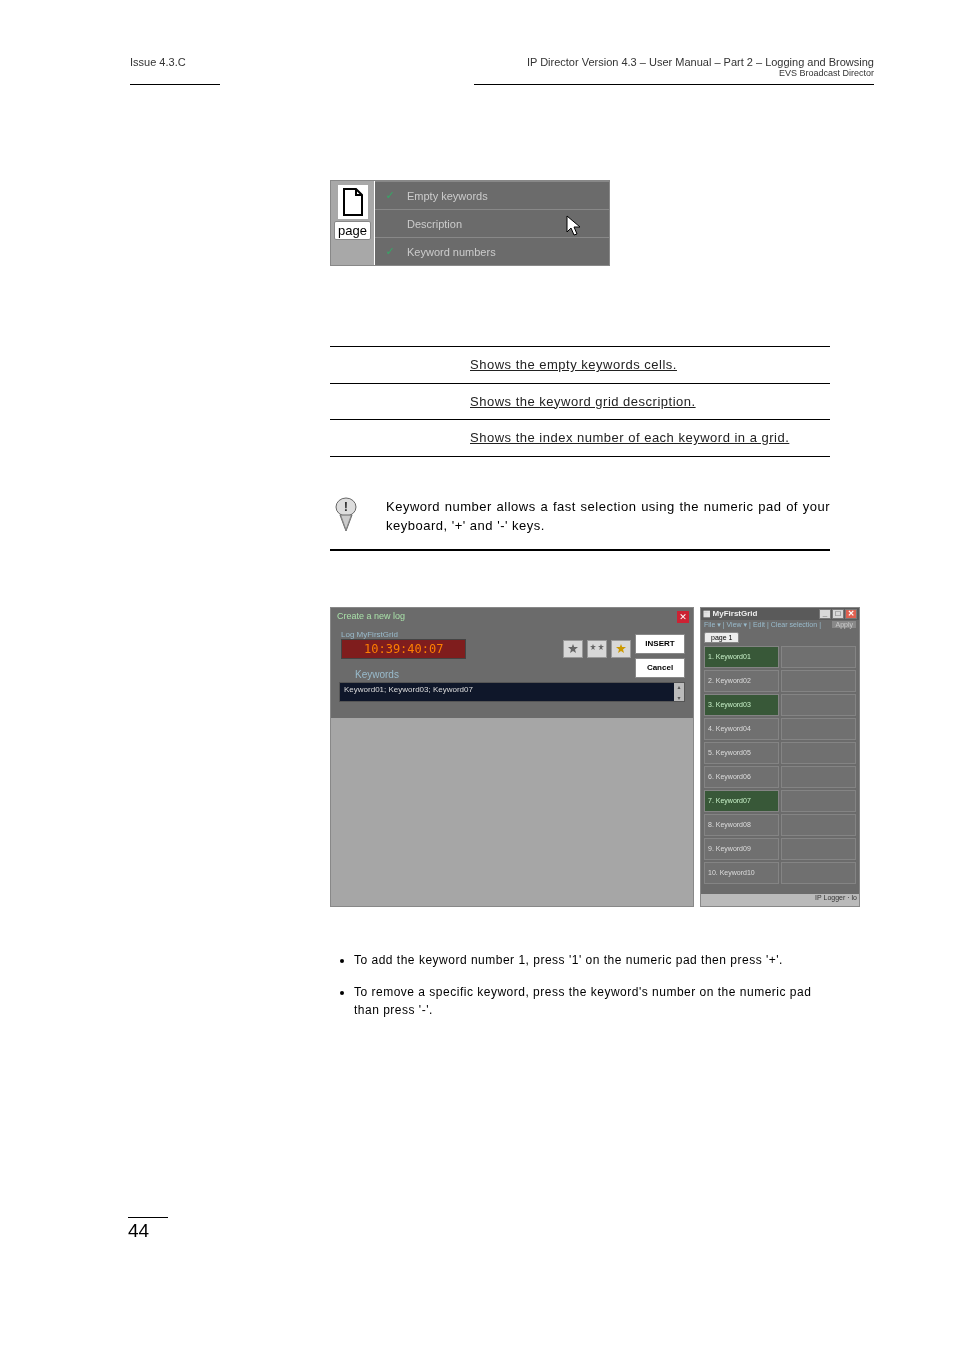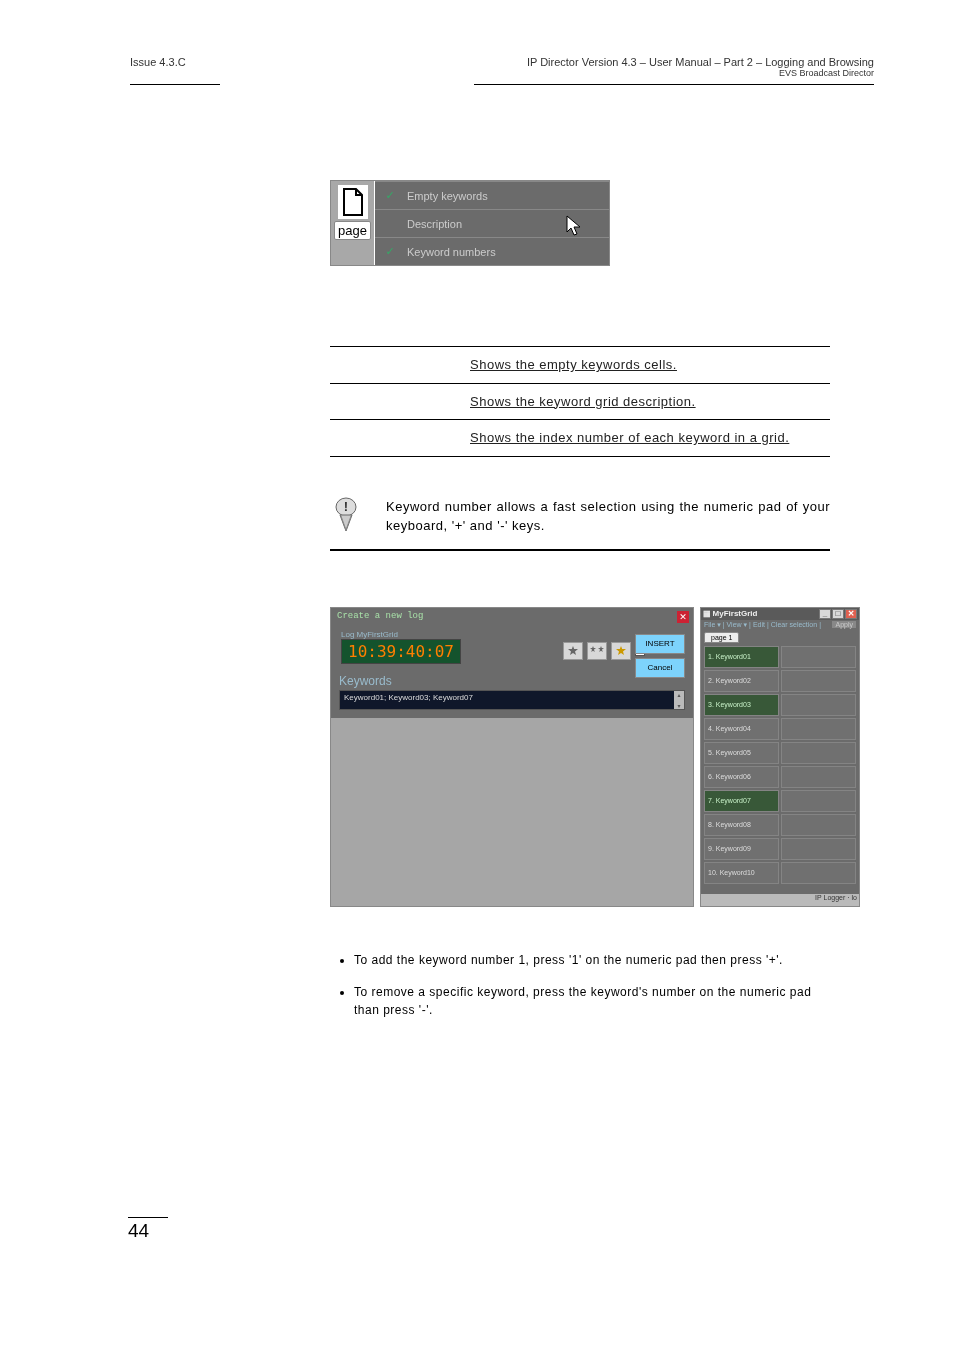--- a/index.html
+++ b/index.html
@@ -168,67 +168,66 @@
     background: #6b6b6b;
     border: 1px solid #888;
     position: relative;
     color: #ccc;
     font-size: 9px;
   }
   .app-left-title {
     color: #a8e0a8;
     padding: 3px 6px;
     font-size: 9px;
-    font-family: Liberation Mono, monospace;
   }
   .app-left-close {
     position: absolute; top: 3px; right: 4px;
     width: 12px; height: 12px; background: #c23; color: #fff;
     text-align: center; font-size: 9px; line-height: 12px;
   }
   .log-info {
     margin: 2px 6px;
     padding: 4px;
   }
   .log-info-label { color: #9bc; font-size: 8px; }
   .tc-row { display: flex; gap: 4px; align-items: center; }
   .tc-box {
-    background: #14532d;
+    background: #7f1d1d;
     color: #ff7f00;
     font-family: monospace;
-    font-size: 16px;
-    padding: 2px 6px;
+    font-size: 12px;
+    padding: 2px 22px;
     border: 1px solid #444;
   }
   .tc-btn {
     width: 20px; height: 18px;
     background: #d8d8d8;
     border: 1px solid #999;
     display: inline-flex; align-items: center; justify-content: center;
   }
   .tc-check { display: flex; align-items: center; gap: 3px; color: #333; font-size: 8px; }
   .tc-check .box {
     width: 10px; height: 10px; background: #fff; border: 1px solid #555;
   }
   .ins-btn, .cancel-btn {
     position: absolute;
     right: 8px;
     width: 50px;
     height: 20px;
-    background: #7dd3fc;
+    background: #ffffff;
     border: 1px solid #888;
     font-size: 8px;
-    font-weight: normal;
+    font-weight: bold;
     text-align: center;
     line-height: 18px;
     color: #000;
   }
   .ins-btn { top: 26px; }
   .cancel-btn { top: 50px; }
-  .kw-label { color: #9bc; font-size: 12px; margin: 6px 0 2px 8px; }
+  .kw-label { color: #9bc; font-size: 10px; margin: 6px 0 2px 24px; }
   .kw-box {
     margin: 0 8px;
     background: #0f172a;
     border: 1px solid #555;
     padding: 2px 4px;
     color: #ddd;
     font-size: 8px;
     height: 20px;
     position: relative;
   }

